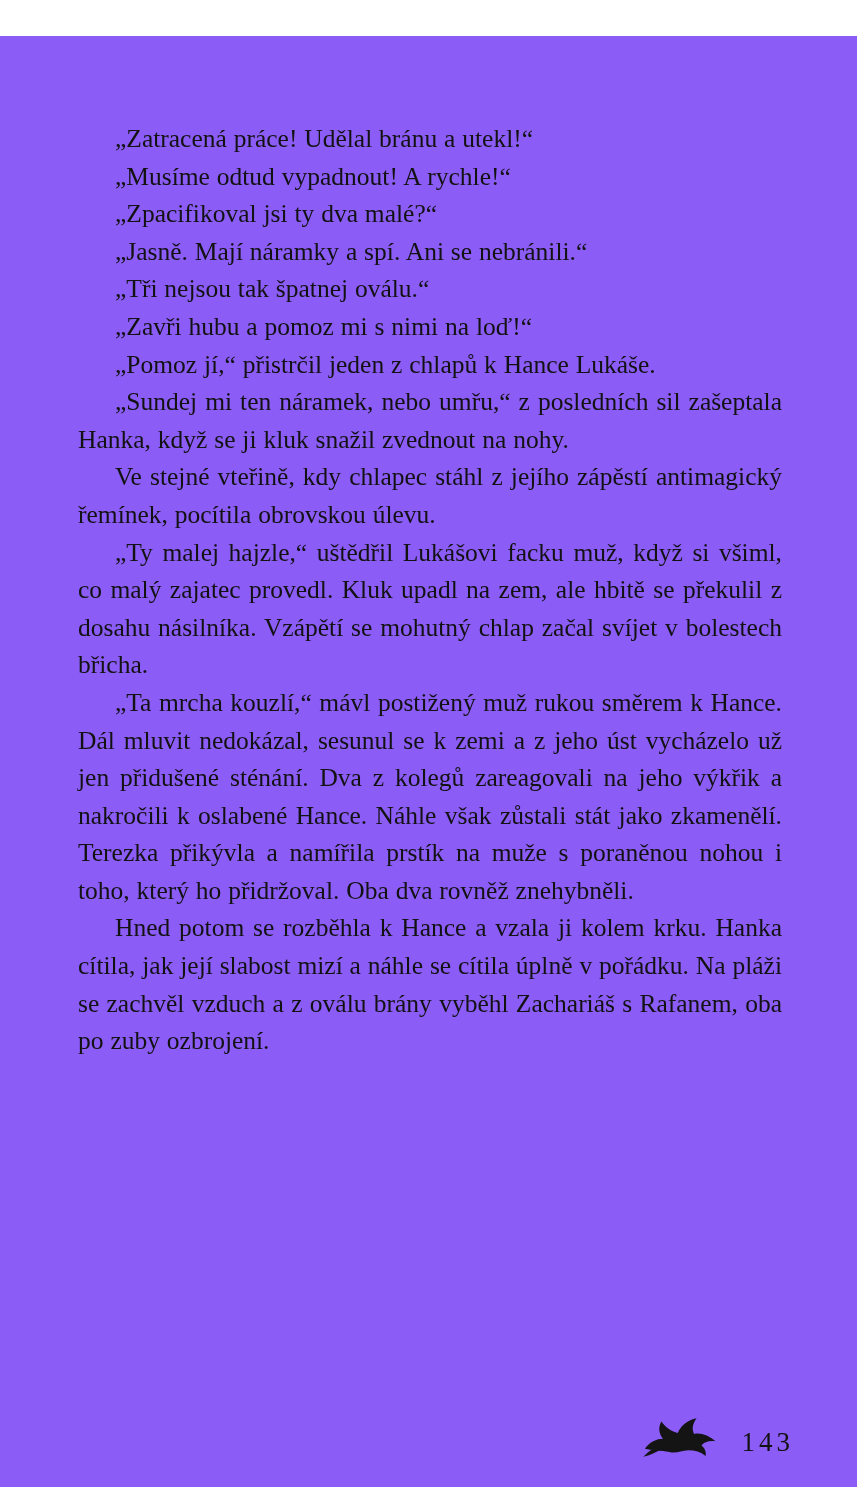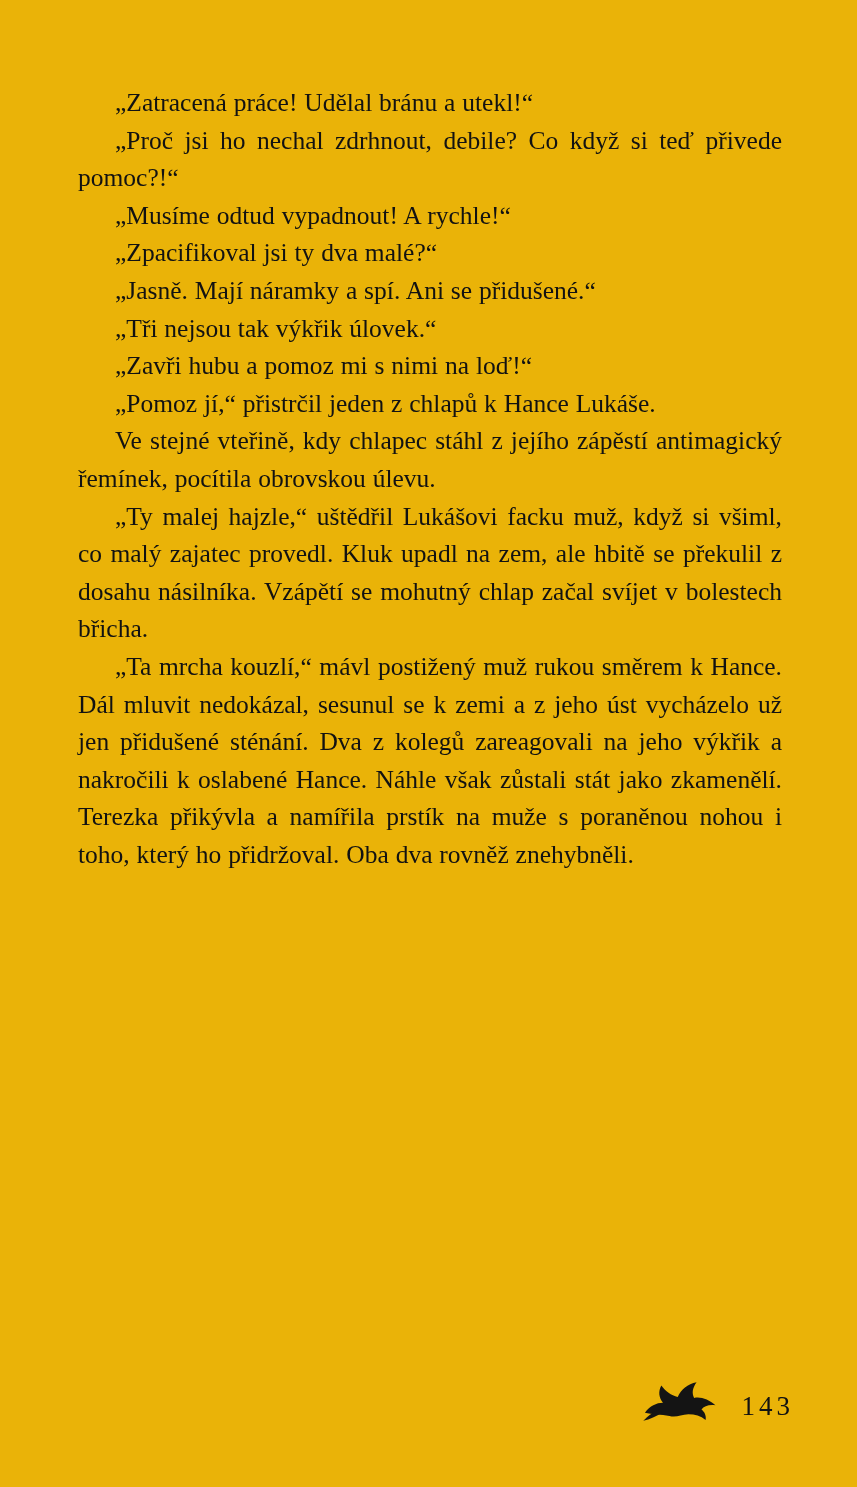--- a/index.html
+++ b/index.html
@@ -11,21 +11,22 @@
     width: 857px;
     height: 1487px;
     position: relative;
     overflow: hidden;
     font-family: "Liberation Serif", "DejaVu Serif", serif;
     color: #121212;
   }
   .page {
     position: absolute;
     inset: 0;
-    background: #eab308;
+    background: #8b5cf6;
+    margin-top: 36px;
   }
   .text-block {
     position: absolute;
     top: 84px;
     left: 78px;
     width: 704px;
     font-size: 25.5px;
     line-height: 37.6px;
     text-align: justify;
   }
@@ -63,30 +64,31 @@
     color: #121212;
   }
 </style>
 </head>
 <body>
 
 <div class="page">
 
   <div class="text-block" id="paragraphs">
       <p class="para">„Zatracená práce! Udělal bránu a utekl!“</p>
-      <p class="para">„Proč jsi ho nechal zdrhnout, debile? Co když si teď přivede pomoc?!“</p>
       <p class="para">„Musíme odtud vypadnout! A rychle!“</p>
       <p class="para">„Zpacifikoval jsi ty dva malé?“</p>
-      <p class="para">„Jasně. Mají náramky a spí. Ani se přidušené.“</p>
-      <p class="para">„Tři nejsou tak výkřik úlovek.“</p>
+      <p class="para">„Jasně. Mají náramky a spí. Ani se nebránili.“</p>
+      <p class="para">„Tři nejsou tak špatnej oválu.“</p>
       <p class="para">„Zavři hubu a pomoz mi s nimi na loď!“</p>
       <p class="para">„Pomoz jí,“ přistrčil jeden z chlapů k Hance Lukáše.</p>
+      <p class="para">„Sundej mi ten náramek, nebo umřu,“ z posledních sil zašeptala Hanka, když se ji kluk snažil zvednout na nohy.</p>
       <p class="para">Ve stejné vteřině, kdy chlapec stáhl z jejího zápěstí antimagický řemínek, pocítila obrovskou úlevu.</p>
       <p class="para">„Ty malej hajzle,“ uštědřil Lukášovi facku muž, když si všiml, co malý zajatec provedl. Kluk upadl na zem, ale hbitě se překulil z dosahu násilníka. Vzápětí se mohutný chlap začal svíjet v bolestech břicha.</p>
       <p class="para">„Ta mrcha kouzlí,“ mávl postižený muž rukou směrem k Hance. Dál mluvit nedokázal, sesunul se k zemi a z jeho úst vycházelo už jen přidušené sténání. Dva z kolegů zareagovali na jeho výkřik a nakročili k oslabené Hance. Náhle však zůstali stát jako zkamenělí. Terezka přikývla a namířila prstík na muže s poraněnou nohou i toho, který ho přidržoval. Oba dva rovněž znehybněli.</p>
+      <p class="para">Hned potom se rozběhla k Hance a vzala ji kolem krku. Hanka cítila, jak její slabost mizí a náhle se cítila úplně v pořádku. Na pláži se zachvěl vzduch a z oválu brány vyběhl Zachariáš s Rafanem, oba po zuby ozbrojení.</p>
     </div>
 
   <div class="footer">
     <span class="dragon">
       <svg viewBox="0 0 100 58" xmlns="http://www.w3.org/2000/svg" aria-hidden="true">
         <path fill="#141414" d="M6 42
           C 12 34, 20 30, 28 30
           C 23 24, 22 16, 26 9
           C 31 16, 38 21, 46 23
           C 50 14, 58 7, 69 5

